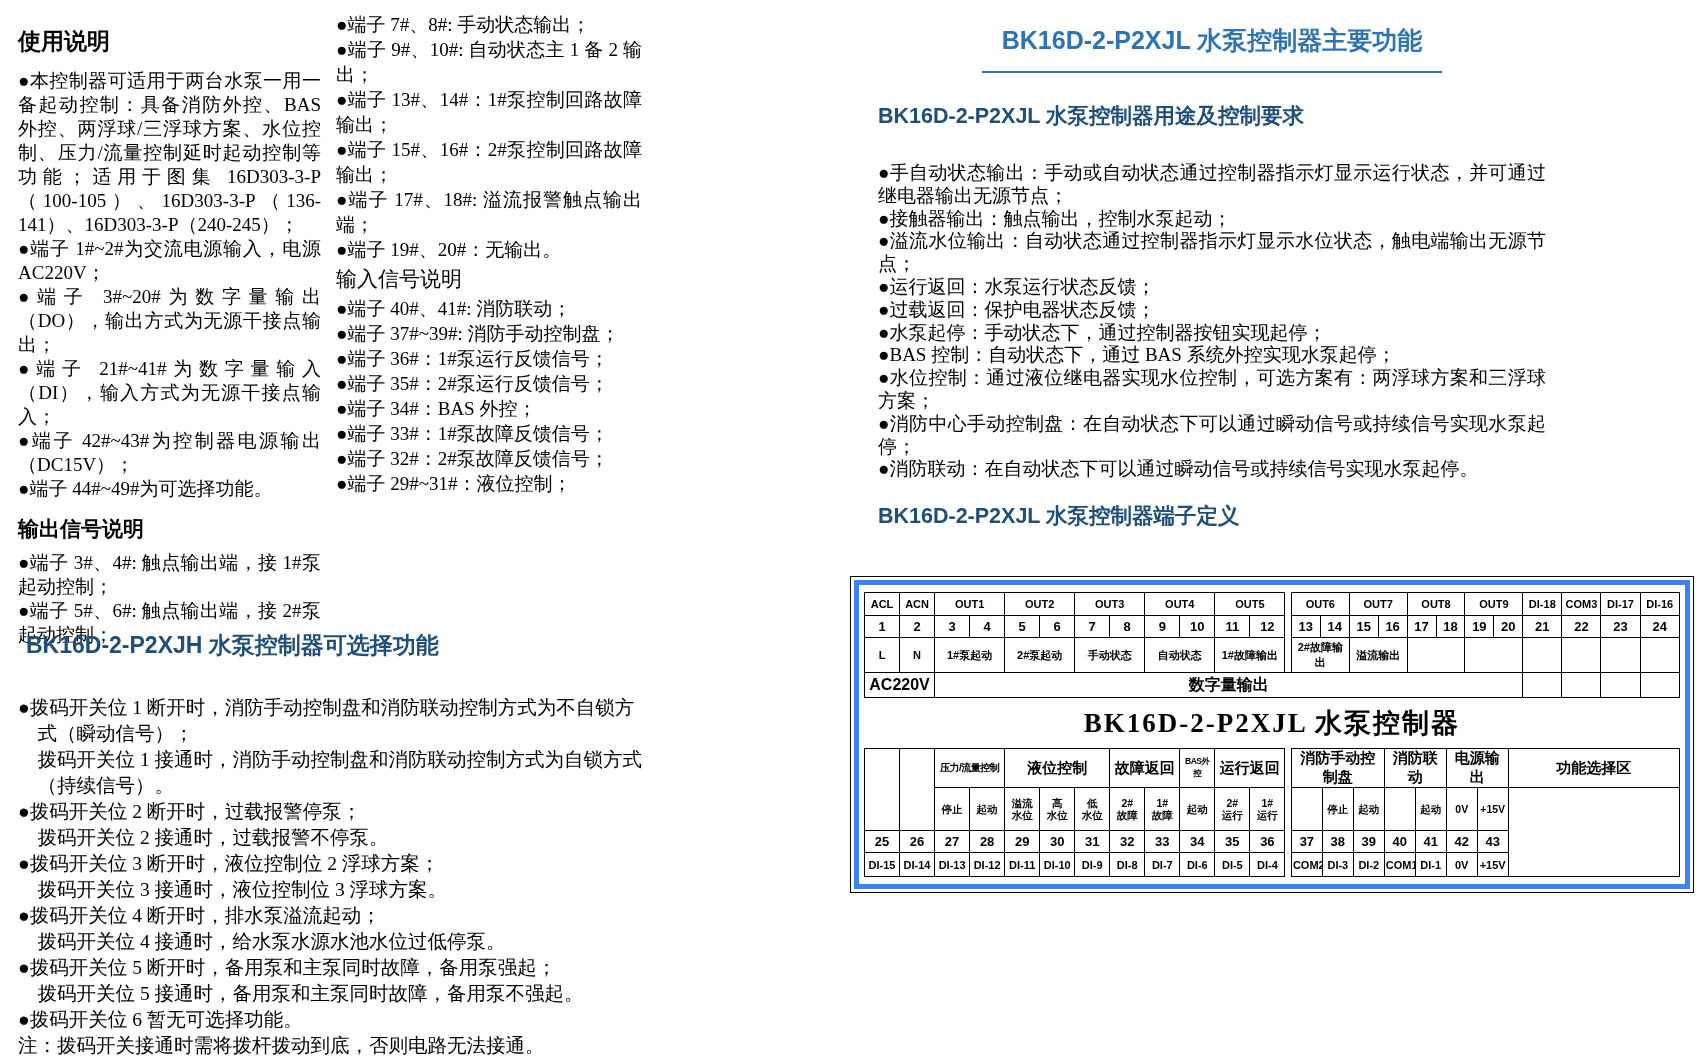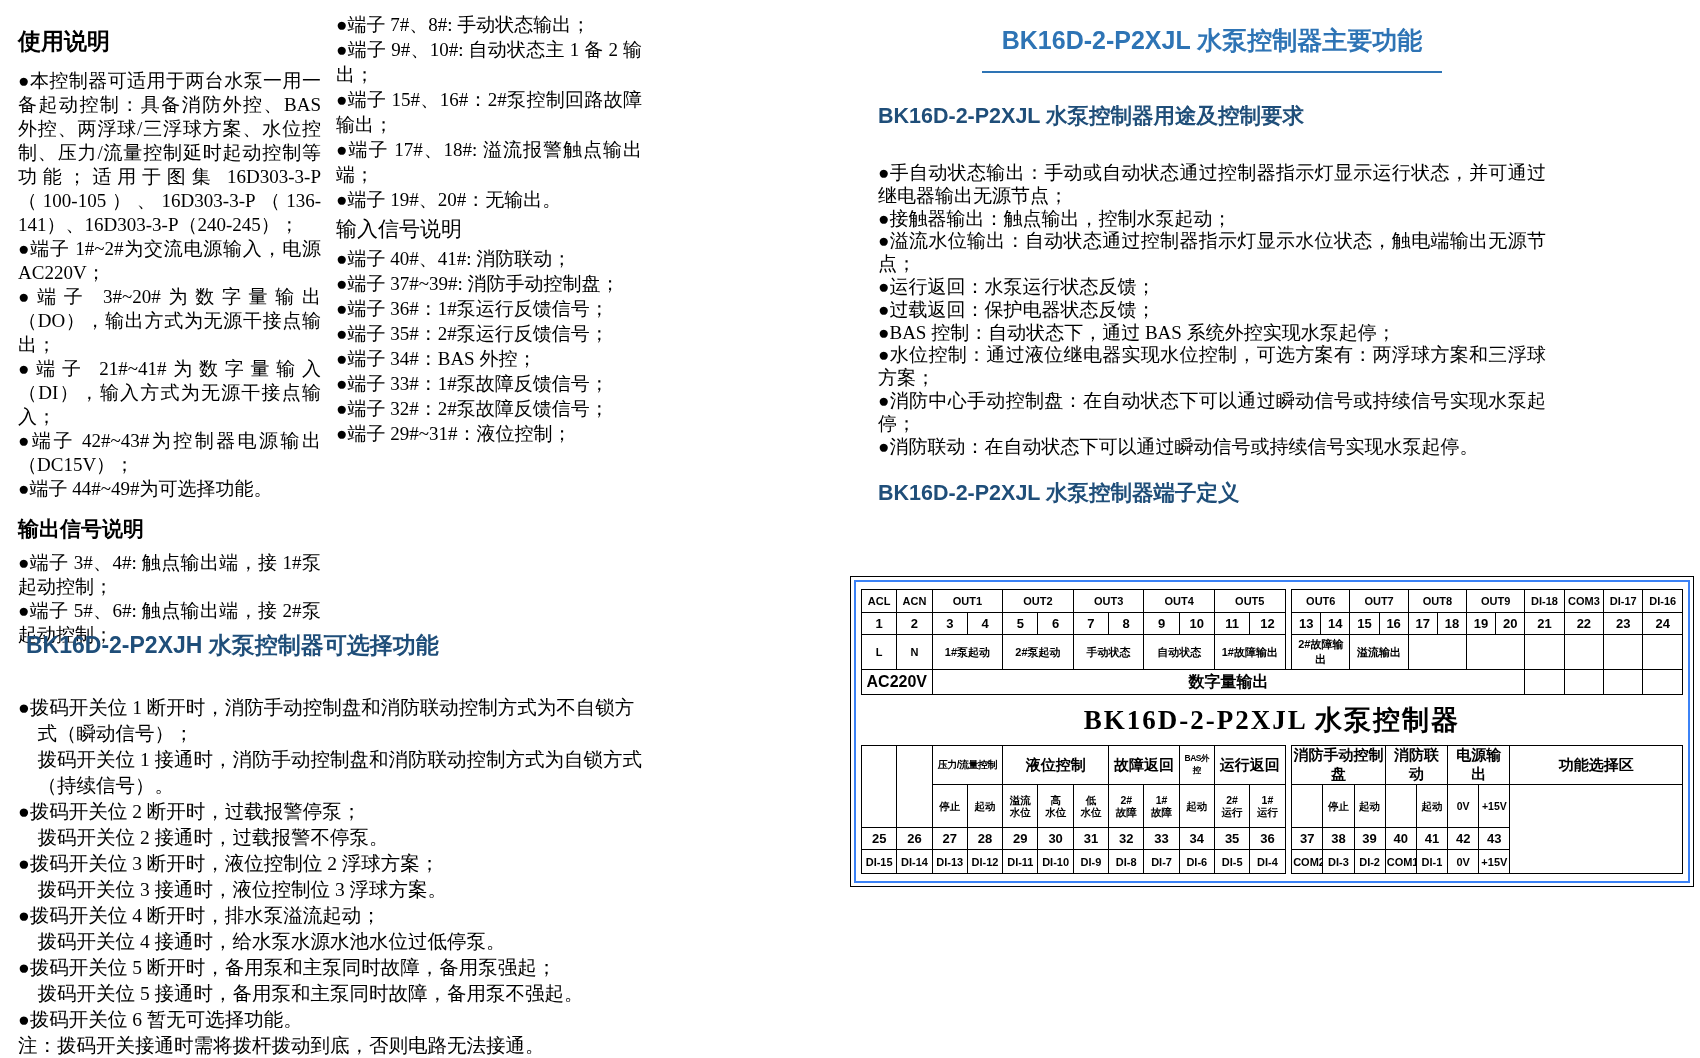--- a/index.html
+++ b/index.html
@@ -35,21 +35,21 @@
               color:#2E74B5;font-size:25px;text-align:center;}
   .rule{height:2px;background:#2E74B5;width:460px;margin:14px auto 0 auto;}
   h3.sec{font-family:"Liberation Sans","DejaVu Sans",sans-serif;font-weight:bold;
          color:#1F4E79;font-size:21.5px;margin:28px 0 0 0;}
   .req-bullets{margin-top:32px;}
   .req-bullets p{margin:0;font-size:19px;line-height:22.8px;text-align:justify;font-family:Liberation Serif, serif;}
   h3.term{margin-top:20px;}
 
   
   #terminal-box{left:850px;top:576px;width:836px;border:1px solid #000;padding:3px;background:#fff;}
-  #terminal-inner{border:2px solid #3b82f6;padding:7px 5px;}
+  #terminal-inner{border:5px solid #3b82f6;padding:7px 5px;}
   table.tt{border-collapse:collapse;table-layout:fixed;width:100%;
            font-family:"Liberation Sans","DejaVu Sans",sans-serif;font-weight:bold;}
   table.tt td{border:1px solid #000;text-align:center;vertical-align:middle;padding:0 1px;
               overflow:hidden;}
   table.tt td.gap{border-top:none;border-bottom:none;background:#fff;}
   col.cL{width:4.3%;} col.cG{width:0.8%;} col.cM{width:3.55%;} col.cD{width:4.8%;}
   col.cM2{width:3.8%;} col.cBig{width:21.0%;}
   tr.r-grp td{font-size:11px;height:22px;}
   tr.r-num td{font-size:13px;height:21px;}
   tr.r-fn td{font-size:11px;height:34px;}
@@ -77,20 +77,21 @@
     <p>●端子 42#~43#为控制器电源输出（DC15V）；</p>
     <p>●端子 44#~49#为可选择功能。</p>
     <h2 class="blk2">输出信号说明</h2>
     <p>●端子 3#、4#: 触点输出端，接 1#泵起动控制；</p>
     <p>●端子 5#、6#: 触点输出端，接 2#泵起动控制；</p>
   </div>
 
   <div id="col2" class="abs col">
     <p>●端子 7#、8#: 手动状态输出；</p>
     <p>●端子 9#、10#: 自动状态主 1 备 2 输出；</p>
+    <p>●端子 13#、14#：1#泵控制回路故障输出；</p>
     <p>●端子 15#、16#：2#泵控制回路故障输出；</p>
     <p>●端子 17#、18#: 溢流报警触点输出端；</p>
     <p>●端子 19#、20#：无输出。</p>
     <h2 class="inline-h">输入信号说明</h2>
     <p>●端子 40#、41#: 消防联动；</p>
     <p>●端子 37#~39#: 消防手动控制盘；</p>
     <p>●端子 36#：1#泵运行反馈信号；</p>
     <p>●端子 35#：2#泵运行反馈信号；</p>
     <p>●端子 34#：BAS 外控；</p>
     <p>●端子 33#：1#泵故障反馈信号；</p>
@@ -117,20 +118,21 @@
   <div id="right" class="abs">
     <div class="main-title">BK16D-2-P2XJL 水泵控制器主要功能</div>
     <div class="rule"></div>
     <h3 class="sec">BK16D-2-P2XJL 水泵控制器用途及控制要求</h3>
     <div class="req-bullets">
       <p>●手自动状态输出：手动或自动状态通过控制器指示灯显示运行状态，并可通过继电器输出无源节点；</p>
       <p>●接触器输出：触点输出，控制水泵起动；</p>
       <p>●溢流水位输出：自动状态通过控制器指示灯显示水位状态，触电端输出无源节点；</p>
       <p>●运行返回：水泵运行状态反馈；</p>
       <p>●过载返回：保护电器状态反馈；</p>
+      <p>●水泵起停：手动状态下，通过控制器按钮实现起停；</p>
       <p>●BAS 控制：自动状态下，通过 BAS 系统外控实现水泵起停；</p>
       <p>●水位控制：通过液位继电器实现水位控制，可选方案有：两浮球方案和三浮球方案；</p>
       <p>●消防中心手动控制盘：在自动状态下可以通过瞬动信号或持续信号实现水泵起停；</p>
       <p>●消防联动：在自动状态下可以通过瞬动信号或持续信号实现水泵起停。</p>
     </div>
     <h3 class="sec term">BK16D-2-P2XJL 水泵控制器端子定义</h3>
   </div>
 
   <div id="terminal-box" class="abs">
    <div id="terminal-inner">

